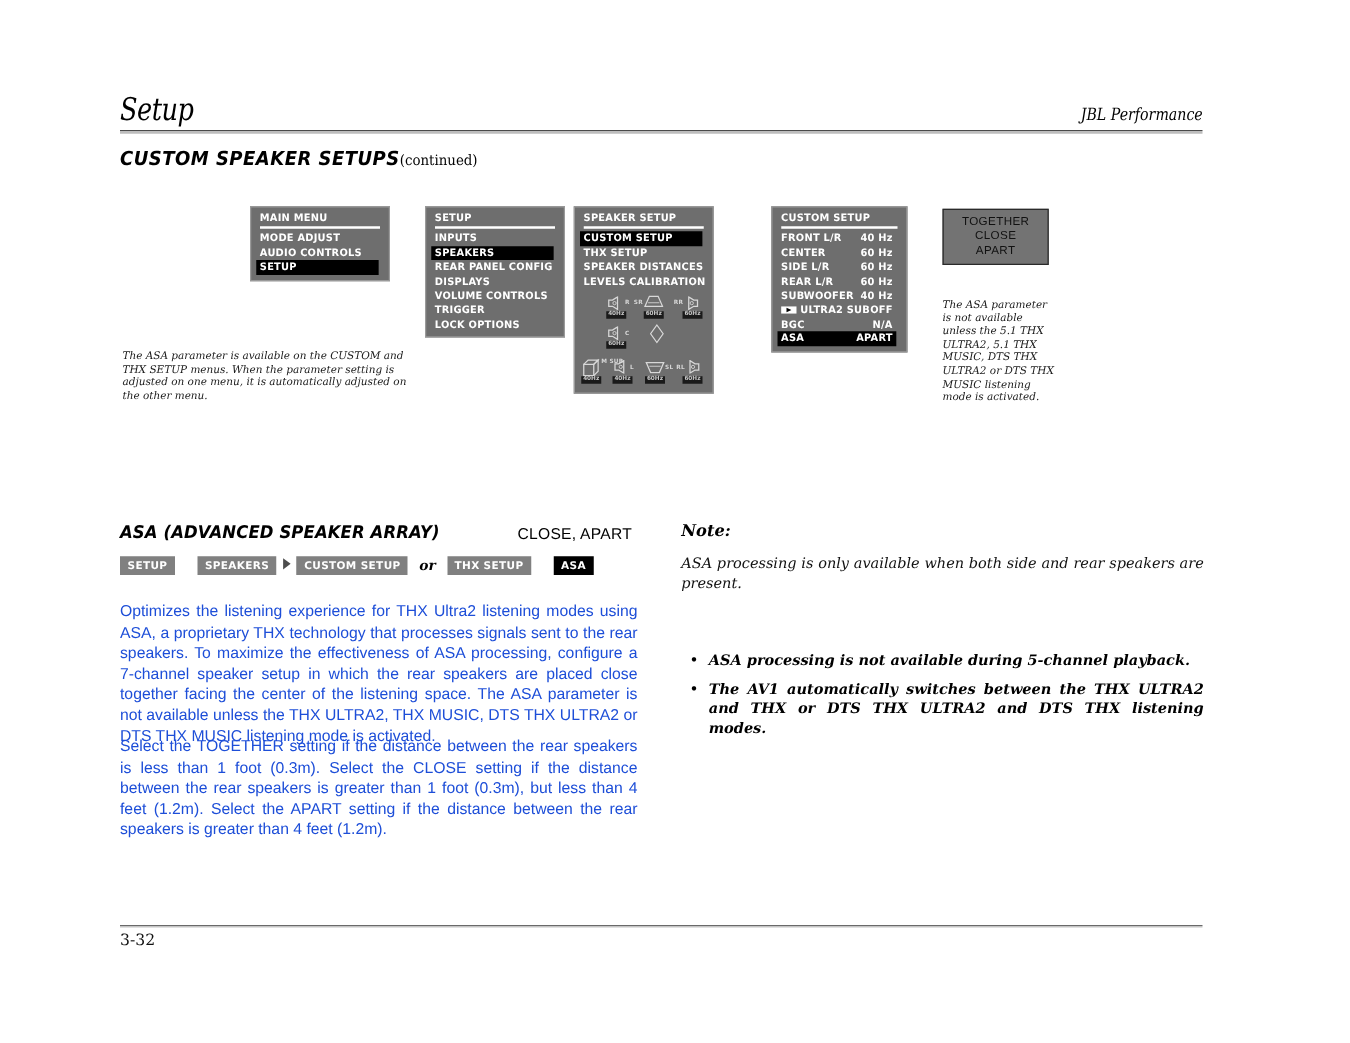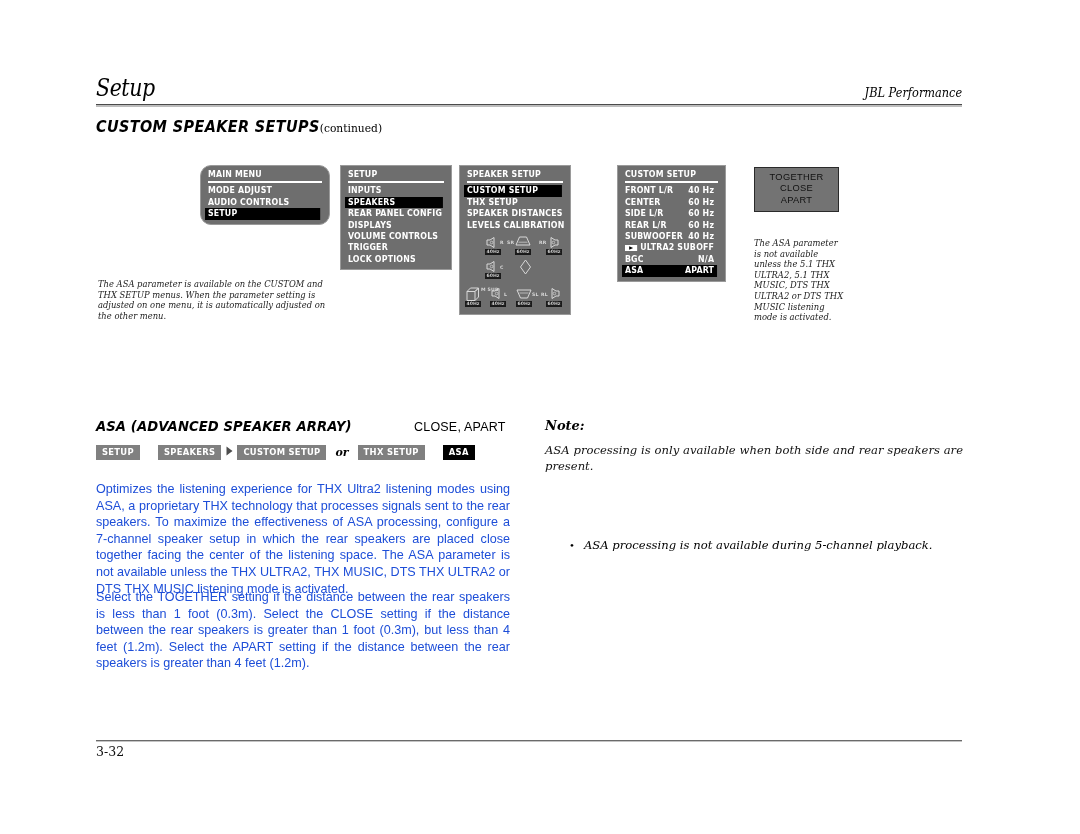--- a/index.html
+++ b/index.html
@@ -68,21 +68,21 @@
     transform: scaleX(0.96); transform-origin: left center;
   }
   .osd .title { padding-bottom: 1px; }
   .osd .ttl-rule {
     height: 2px; background: #ffffff; margin: 1px 3px 2px 3px;
   }
   .osd .row.sel { background: #000; }
   .osd .kv { display: flex; justify-content: space-between; }
   .osd .kv span { display: inline-block; }
 
-  #box-main   { left: 200px; top: 165px;  width: 130px; border-radius: 11px; }
+  #box-main   { left: 200px; top: 165px;  width: 112px; }
   #box-setup  { left: 340px; top: 165px;  width: 112px; }
   #box-spk    { left: 459px; top: 165px;  width: 112px; height: 150px; }
   #box-custom { left: 617px; top: 165px;  width: 109px; }
 
   
   .spk-diagram { position: relative; margin-top: 4px; height: 84px; }
   .sp { position: absolute; }
   .sp .glyph { display: block; }
   .freq {
     position: absolute;
@@ -198,21 +198,21 @@
   #note-p2 { left: 545px; top: 489px; width: 418px; }
   .note-bullets { position: absolute; left: 545px; top: 521px; width: 418px; }
   .note-bullets li {
     font-family: "DejaVu Serif", serif;
     font-style: italic;
     font-size: 11.6px;
     line-height: 15.6px;
     text-align: justify;
     margin-bottom: 7px;
   }
-  .note-bullets ul { margin: 17px; padding-left: 22px; list-style: none; }
+  .note-bullets ul { margin: 0; padding-left: 22px; list-style: none; font-weight: bold; }
   .note-bullets li { position: relative; }
   .note-bullets li:before {
     content: "\2022"; position: absolute; left: -15px; top: 0;
     font-style: normal; font-size: 10px;
   }
 
   
   .foot-rule {
     position: absolute; left: 96px; top: 740px; width: 866px; height: 2px;
     background: linear-gradient(to bottom, #6a6a6a 0, #6a6a6a 1px, #c4c4c4 1px, #c4c4c4 2px);
@@ -422,19 +422,20 @@
   </div>
 
   <div class="bodytext" id="para1">Optimizes the listening experience for THX Ultra2 listening modes using ASA, a proprietary THX technology that processes signals sent to the rear speakers. To maximize the effectiveness of ASA processing, configure a 7-channel speaker setup in which the rear speakers are placed close together facing the center of the listening space. The ASA parameter is not available unless the THX ULTRA2, THX MUSIC, DTS THX ULTRA2 or DTS THX MUSIC listening mode is activated.</div>
   <div class="bodytext" id="para2">Select the TOGETHER setting if the distance between the rear speakers is less than 1 foot (0.3m). Select the CLOSE setting if the distance between the rear speakers is greater than 1 foot (0.3m), but less than 4 feet (1.2m). Select the APART setting if the distance between the rear speakers is greater than 4 feet (1.2m).</div>
 
   <div class="note-label">Note:</div>
   <div class="note-text" id="note-p1">ASA processing is only available when both side and rear speakers are present.</div>
   <div class="note-bullets">
     <ul>
       <li>ASA processing is not available during 5-channel playback.</li>
+      <li>The AV1 automatically switches between the THX ULTRA2 and THX or DTS THX ULTRA2 and DTS THX listening modes.</li>
     </ul>
   </div>
 
   <div class="foot-rule"></div>
   <div class="page-num">3-32</div>
 
 </div>
 
 </body></html>

